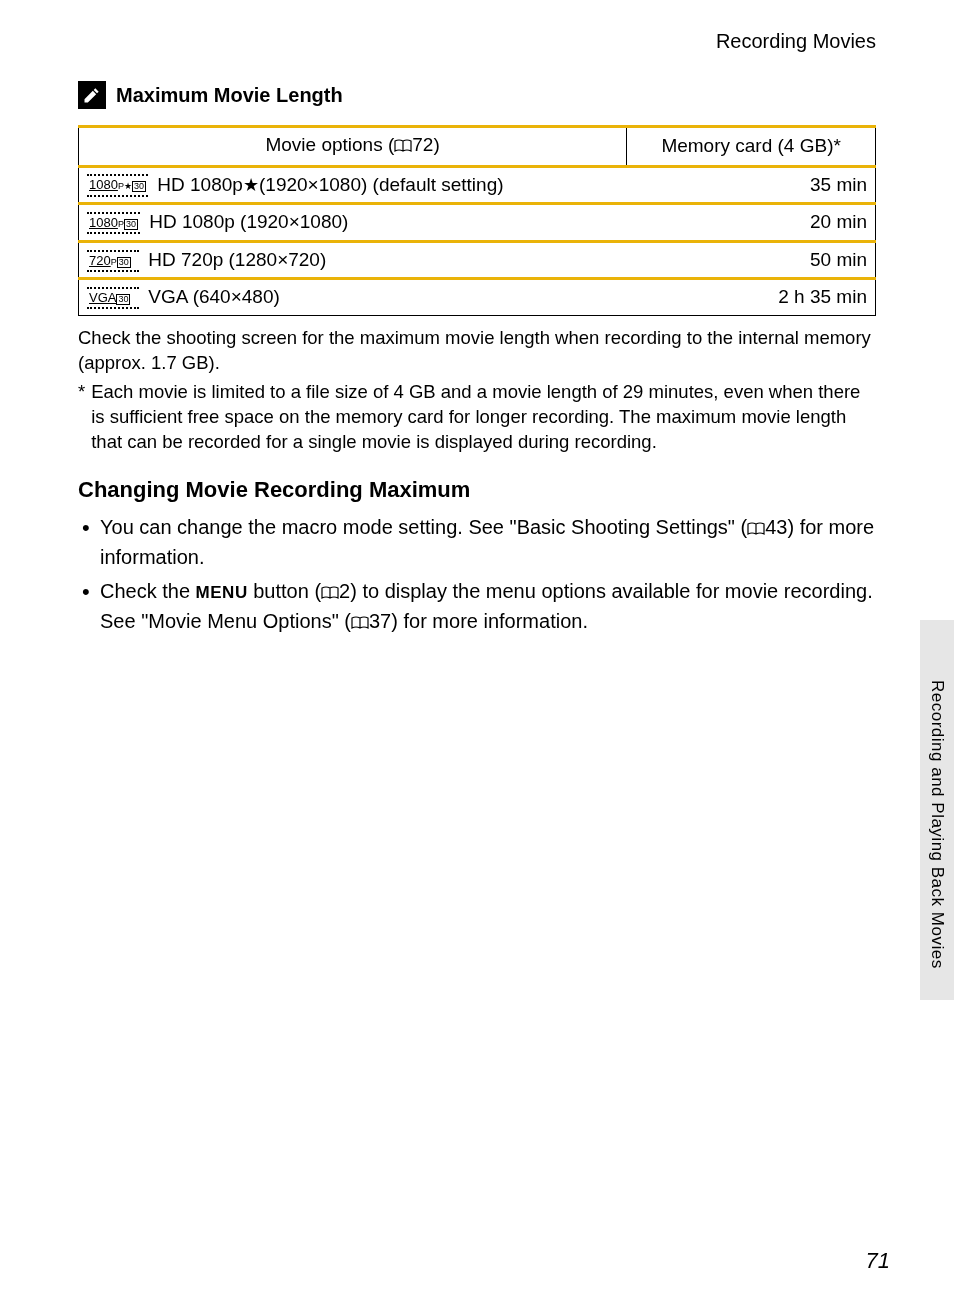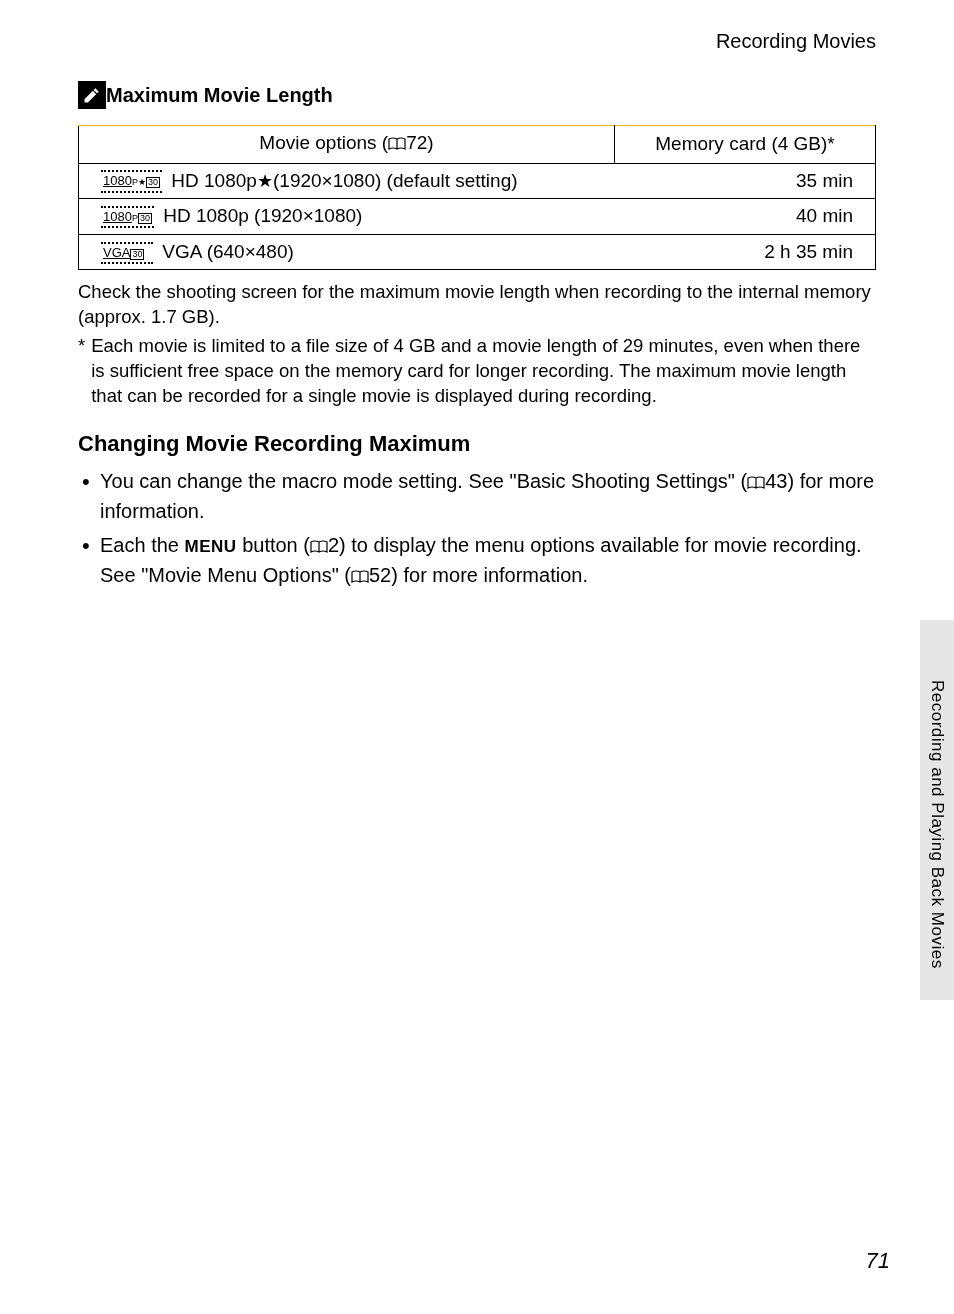--- a/index.html
+++ b/index.html
@@ -13,20 +13,21 @@
     padding: 30px 78px 50px 78px;
   }
   .running-head {
     text-align: right;
     font-size: 20px;
     margin-bottom: 28px;
   }
   .section-header {
     display: flex;
     align-items: center;
+    gap: 10px;
     margin-bottom: 16px;
   }
   .pencil-icon {
     width: 28px;
     height: 28px;
     background: #000;
     display: flex;
     align-items: center;
     justify-content: center;
   }
@@ -35,23 +36,23 @@
     font-weight: bold;
     font-size: 20px;
   }
   table {
     width: 100%;
     border-collapse: collapse;
     font-size: 19px;
     margin-bottom: 10px;
   }
   th, td {
-    border-top: 1px solid #eab308;
+    border-top: 3px solid #eab308;
     border-bottom: 1px solid #000;
-    padding: 4px 22px;
+    padding: 4px 8px;
     line-height: 1.4;
   }
   th {
     font-weight: normal;
     text-align: center;
     border-left: 1px solid #000;
     border-right: 1px solid #000;
   }
   td.opt {
     border-left: 1px solid #000;
@@ -175,21 +176,25 @@
       <th>Memory card (4 GB)*</th>
     </tr>
   </thead>
   <tbody id="table-body">
       <tr>
         <td class="opt"><span class="mode-icon"><span class="res">1080</span><span class="sub">P</span><span style="font-size:9px;">★</span><span class="box">30</span></span> HD 1080p<span class="star">★</span>(1920×1080) (default setting)</td>
         <td class="val">35 min</td>
       </tr>
       <tr>
         <td class="opt"><span class="mode-icon"><span class="res">1080</span><span class="sub">P</span><span class="box">30</span></span> HD 1080p (1920×1080)</td>
-        <td class="val">40 min</td>
+        <td class="val">20 min</td>
+      </tr>
+      <tr>
+        <td class="opt"><span class="mode-icon"><span class="res">720</span><span class="sub">P</span><span class="box">30</span></span> HD 720p (1280×720)</td>
+        <td class="val">50 min</td>
       </tr>
       <tr>
         <td class="opt"><span class="mode-icon"><span class="res">VGA</span><span class="sub"></span><span class="box">30</span></span> VGA (640×480)</td>
         <td class="val">2 h 35 min</td>
       </tr>
     </tbody>
 </table>
 
 <div class="notes">
   <p>Check the shooting screen for the maximum movie length when recording to the internal memory (approx. 1.7 GB).</p>
@@ -202,25 +207,25 @@
 
 <h2 class="subhead">Changing Movie Recording Maximum</h2>
 
 <ul class="body-list">
   <li>
     <span>You can change the macro mode setting. See "Basic Shooting Settings" (</span><span class="book-icon"><svg width="18" height="14" viewBox="0 0 18 14">
           <path d="M1 2 Q5 0 9 2 Q13 0 17 2 V12 Q13 10 9 12 Q5 10 1 12 Z M9 2 V12" fill="none" stroke="#000" stroke-width="1.2"></path>
         </svg></span><span>43) for more information.</span>
   </li>
   <li>
-    <span>Each the </span><span class="menu-label">MENU</span><span> button (</span><span class="book-icon"><svg width="18" height="14" viewBox="0 0 18 14">
+    <span>Check the </span><span class="menu-label">MENU</span><span> button (</span><span class="book-icon"><svg width="18" height="14" viewBox="0 0 18 14">
           <path d="M1 2 Q5 0 9 2 Q13 0 17 2 V12 Q13 10 9 12 Q5 10 1 12 Z M9 2 V12" fill="none" stroke="#000" stroke-width="1.2"></path>
         </svg></span><span>2) to display the menu options available for movie recording. See "Movie Menu Options" (</span><span class="book-icon"><svg width="18" height="14" viewBox="0 0 18 14">
           <path d="M1 2 Q5 0 9 2 Q13 0 17 2 V12 Q13 10 9 12 Q5 10 1 12 Z M9 2 V12" fill="none" stroke="#000" stroke-width="1.2"></path>
-        </svg></span><span>52) for more information.</span>
+        </svg></span><span>37) for more information.</span>
   </li>
 </ul>
 
 <div class="side-tab">
   <span>Recording and Playing Back Movies</span>
 </div>
 
 <div class="page-num">71</div>
 
 </body></html>

